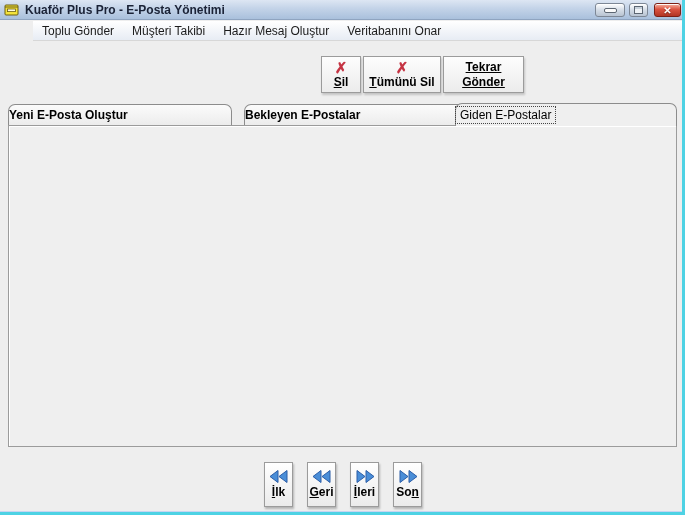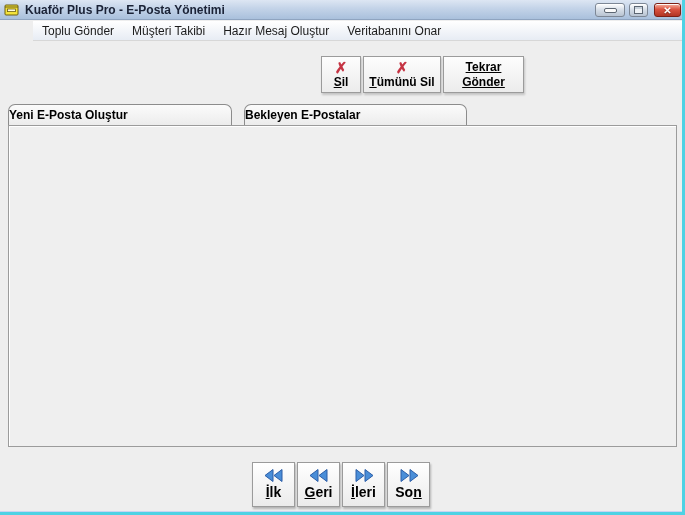--- a/index.html
+++ b/index.html
@@ -114,25 +114,25 @@
   .sb-right { margin-left:auto; }
   .sb-thumb {
     width:22px; height:14px; margin-left:2px;
     background:linear-gradient(#fdfdfd, #dcdcdc); border:1px solid #a5a5a5; border-radius:2px;
     cursor:default;
   }
 
   
   .navbar { position:absolute; left:252px; top:462px; display:flex; gap:2px; }
   .nav-btn {
-    width:43px; height:45px;
+    width:29px; height:45px;
     background:linear-gradient(#ffffff, #ebebeb);
     border:1px solid #9b9b9b; box-shadow:1px 2px 2px rgba(0,0,0,.25);
     display:flex; flex-direction:column; align-items:center; justify-content:center; gap:2px;
-    font-size:14px; font-weight:bold; color:#000; cursor:default;
+    font-size:12px; font-weight:bold; color:#000; cursor:default;margin-left:12px;
   }
   .accel { text-decoration:underline; }
   .nav-arrow { display:block; }
 </style>
 </head>
 <body>
 
 <div class="window">
 
   <div class="titlebar">
@@ -174,20 +174,23 @@
       <span>Gönder</span>
     </div>
   </div>
 
   <div class="tab tab-1">
     <span>Yeni E-Posta Oluştur</span>
   </div>
   <div class="tab tab-2">
     <span>Bekleyen E-Postalar</span>
   </div>
+  <div class="tab tab-3">
+    <span class="tab-focus">Giden E-Postalar</span>
+  </div>
 
   <div class="panel"></div>
 
   <div class="grid">
     <div class="grid-header">
       <div class="hcell hc0"></div>
       <div class="hcell hc1">Tarih</div>
       <div class="hcell hc2">Adres</div>
       <div class="hcell hc3">Konu</div>
       <div class="hcell hc4">İçerik</div>

